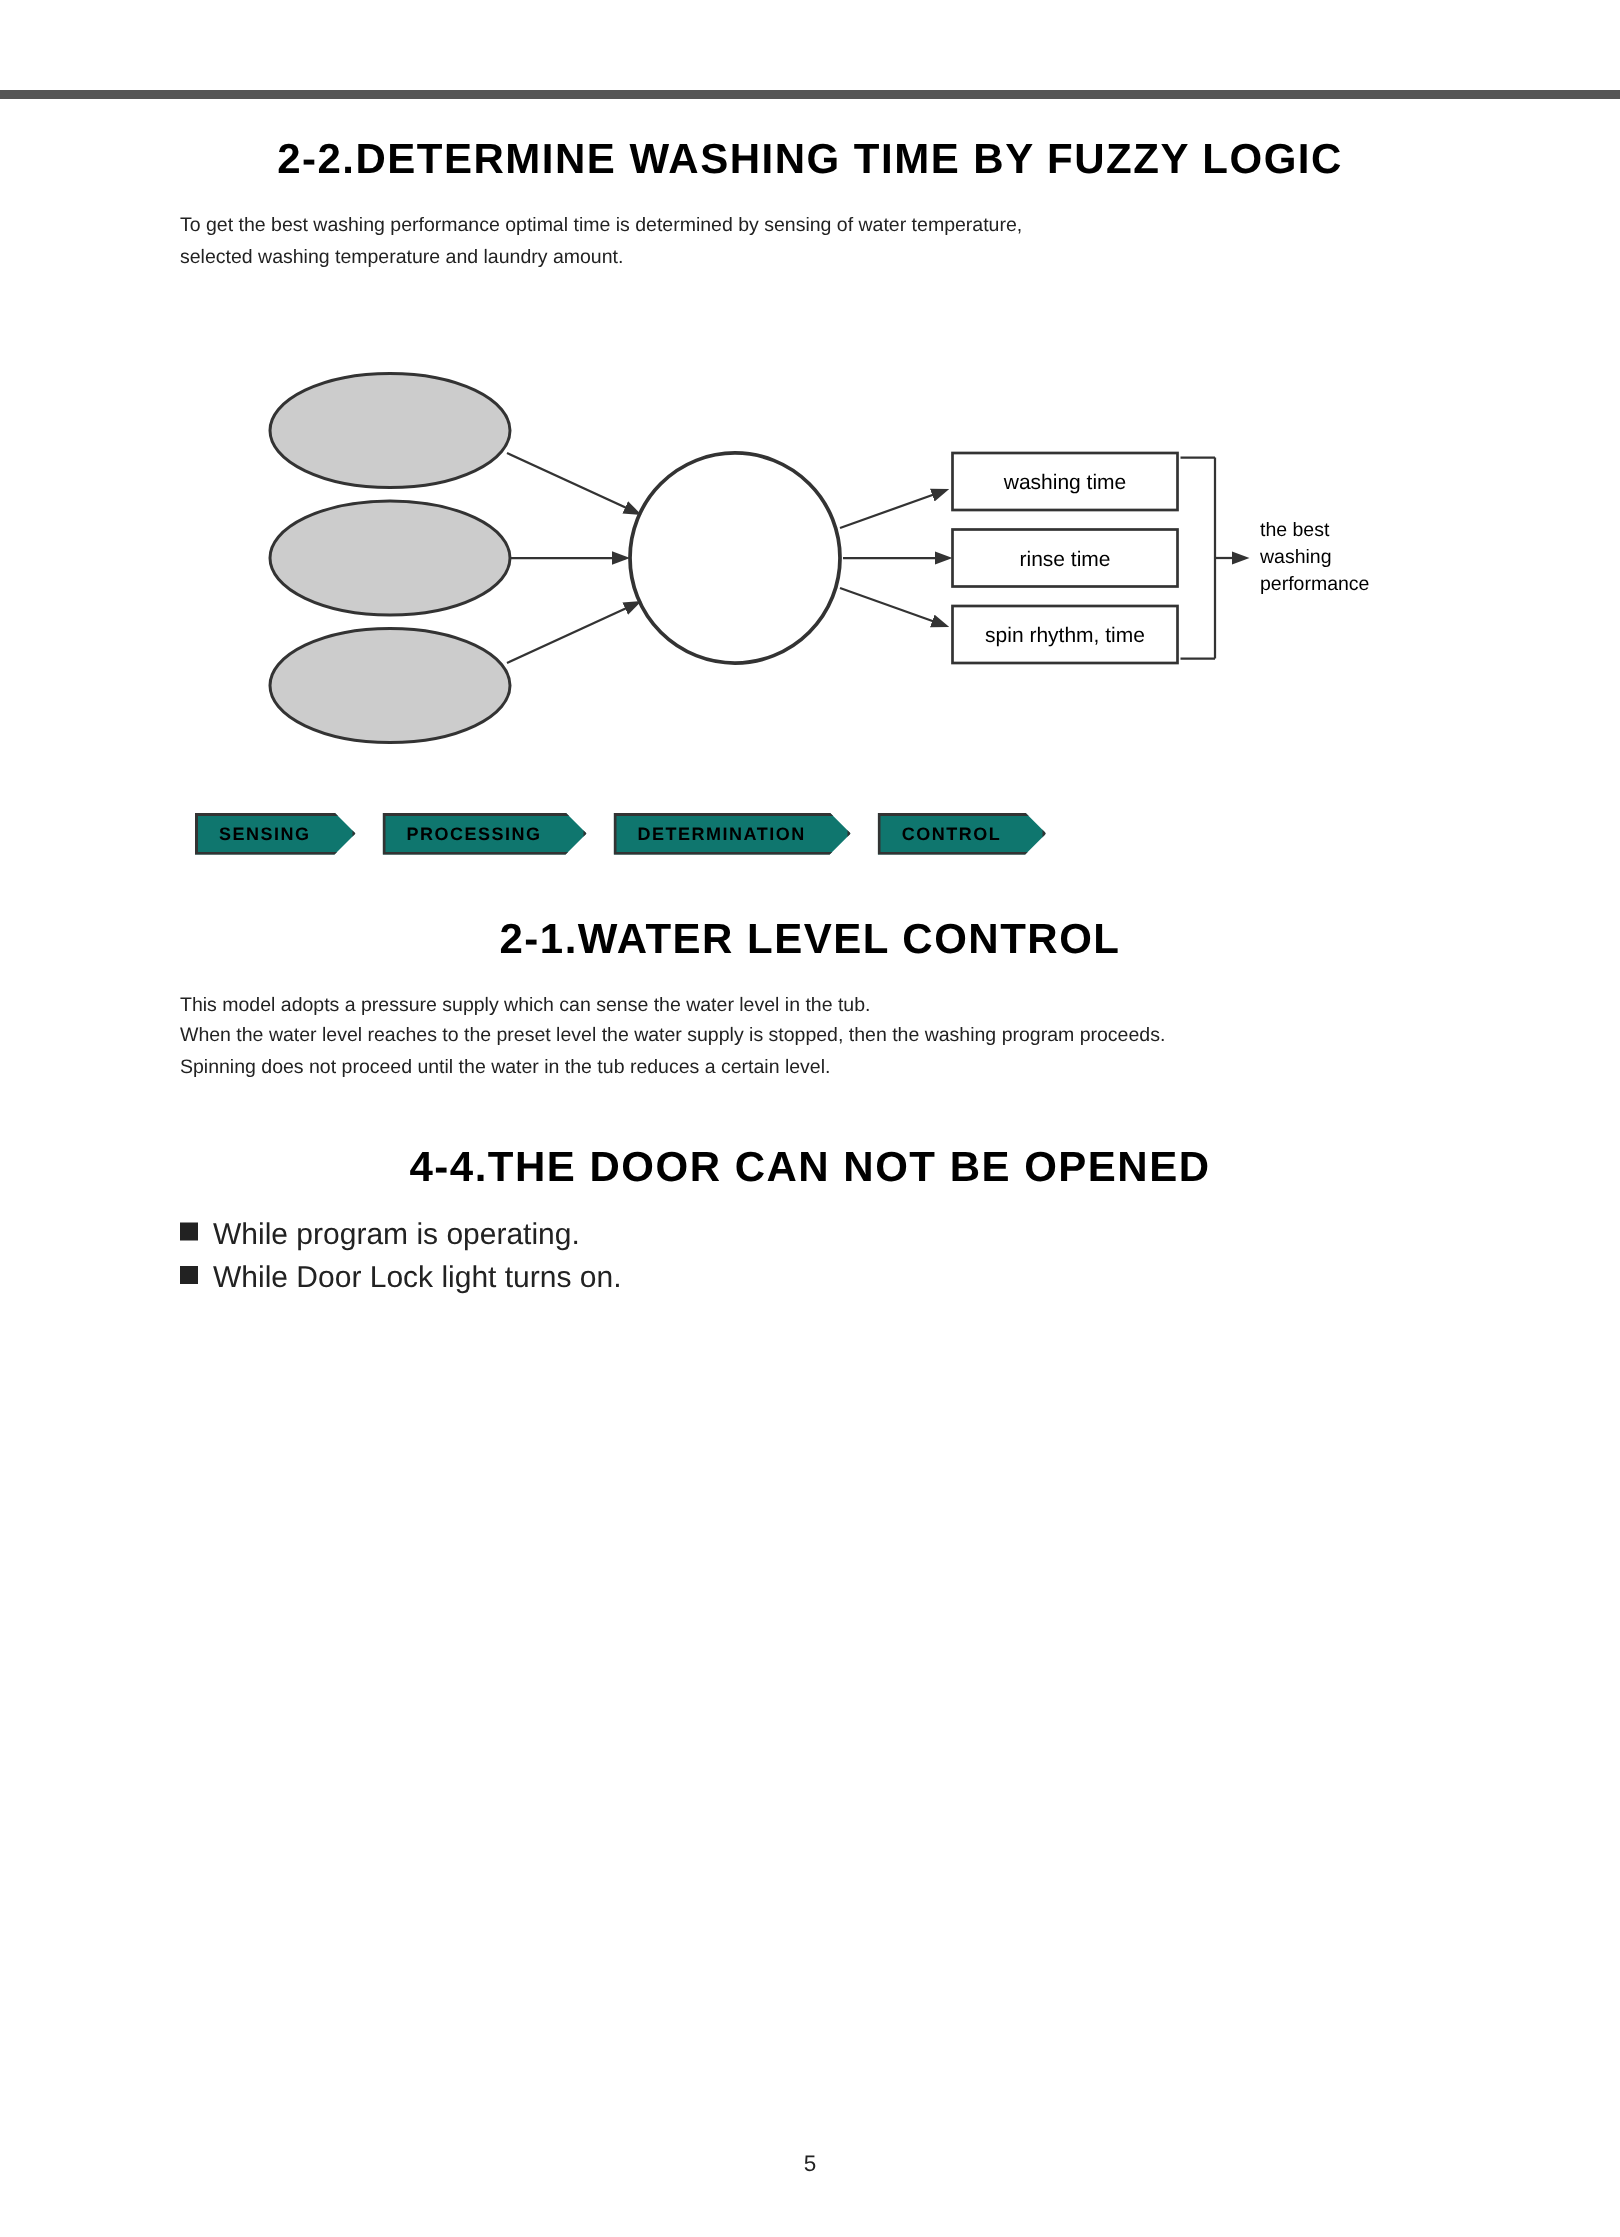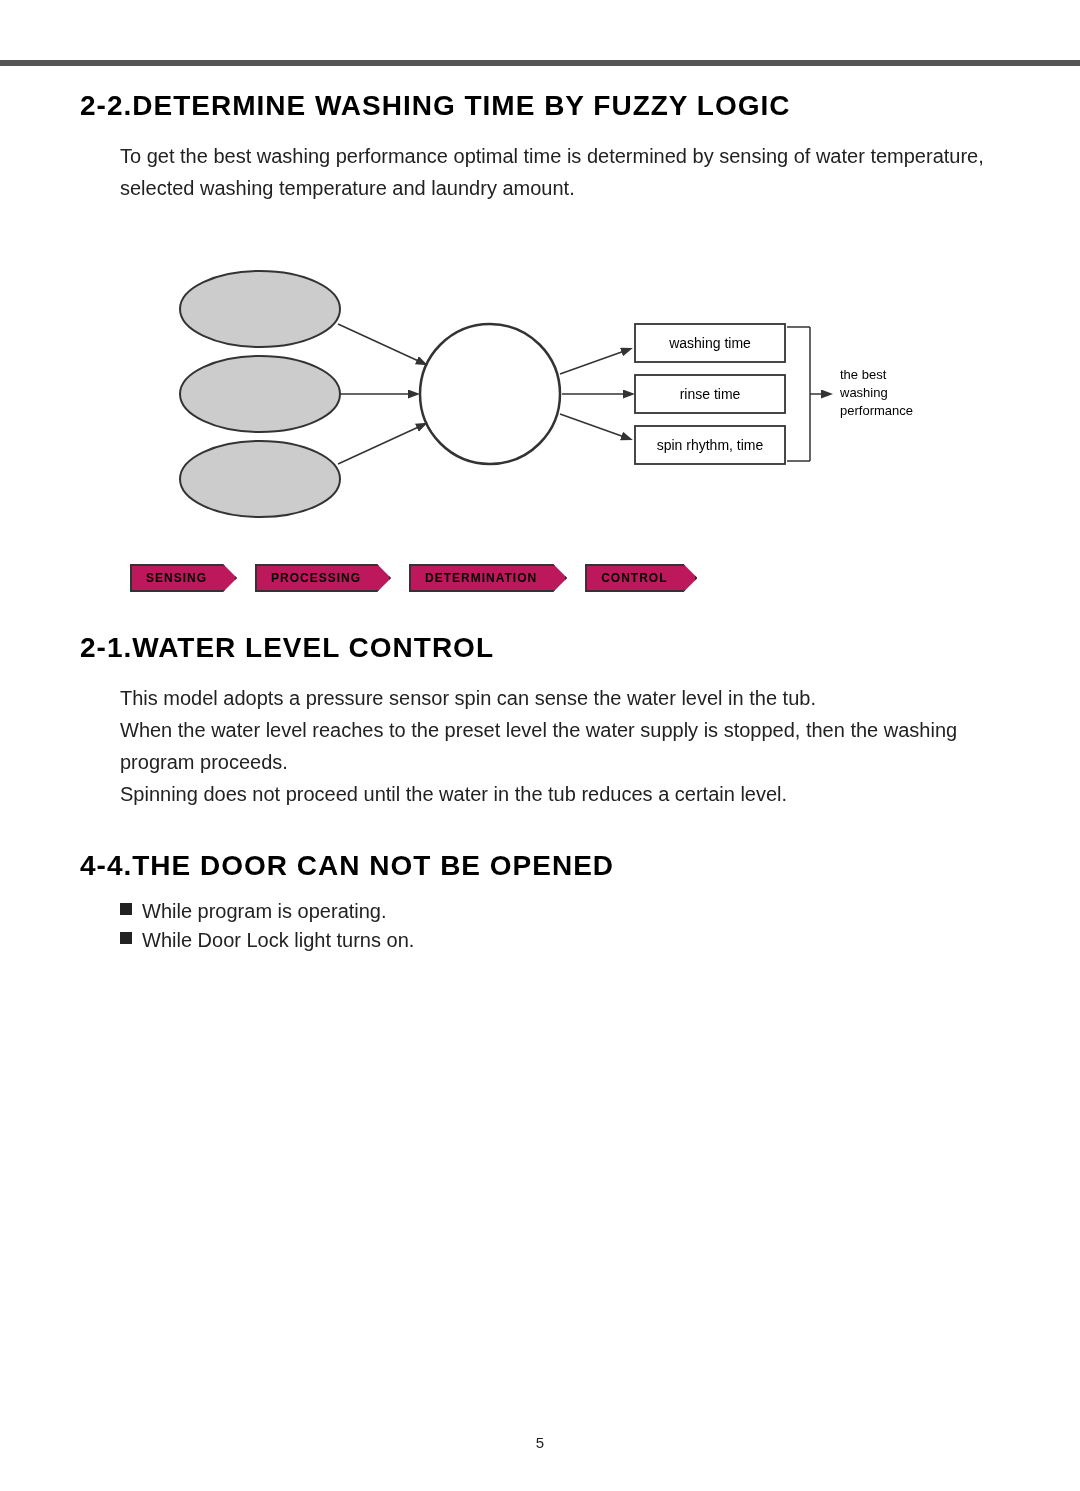--- a/index.html
+++ b/index.html
@@ -20,23 +20,24 @@
     }
     .page-content {
       padding: 90px 80px 60px 80px;
     }
     .section-title {
       font-size: 28px;
       font-weight: bold;
       letter-spacing: 1px;
       margin-bottom: 18px;
       font-family: Arial, sans-serif;
+      text-align: center;
     }
     .section-body {
-      font-size: 20px;
+      font-size: 13px;
       line-height: 1.6;
       margin-left: 40px;
       margin-bottom: 30px;
       color: #222;
     }
     
     .fuzzy-diagram {
       width: 820px;
       margin: 20px auto 10px auto;
       position: relative;
@@ -91,21 +92,21 @@
       margin: 0 auto 40px auto;
       gap: 0px;
     }
     .stage-box {
       position: relative;
       border: 2px solid #333;
       padding: 5px 28px 5px 14px;
       font-size: 12px;
       font-weight: bold;
       letter-spacing: 1px;
-      background: #be185d;
+      background: #0f766e;
       margin-right: 18px;
       clip-path: polygon(0 0, calc(100% - 14px) 0, 100% 50%, calc(100% - 14px) 100%, 0 100%);
     }
   </style>
 </head>
 <body>
 
 <div class="top-border"></div>
 
 <div class="page-content">
@@ -166,21 +167,21 @@
   <div class="stages-row">
     <div class="stage-box">SENSING</div>
     <div class="stage-box">PROCESSING</div>
     <div class="stage-box">DETERMINATION</div>
     <div class="stage-box">CONTROL</div>
   </div>
 
   <div class="section-2-3">
     <h2 class="section-title">2-1.WATER LEVEL CONTROL</h2>
     <div class="section-body">
-      <div>This model adopts a pressure sensor spin can sense the water level in the tub.</div>
+      <div>This model adopts a pressure supply which can sense the water level in the tub.</div>
       <div>When the water level reaches to the preset level the water supply is stopped, then the washing program proceeds.</div>
       <div>Spinning does not proceed until the water in the tub reduces a certain level.</div>
     </div>
   </div>
 
   <div class="section-2-4">
     <h2 class="section-title">4-4.THE DOOR CAN NOT BE OPENED</h2>
     <div>
       <div class="bullet-item">
         <span class="bullet-square"></span>

